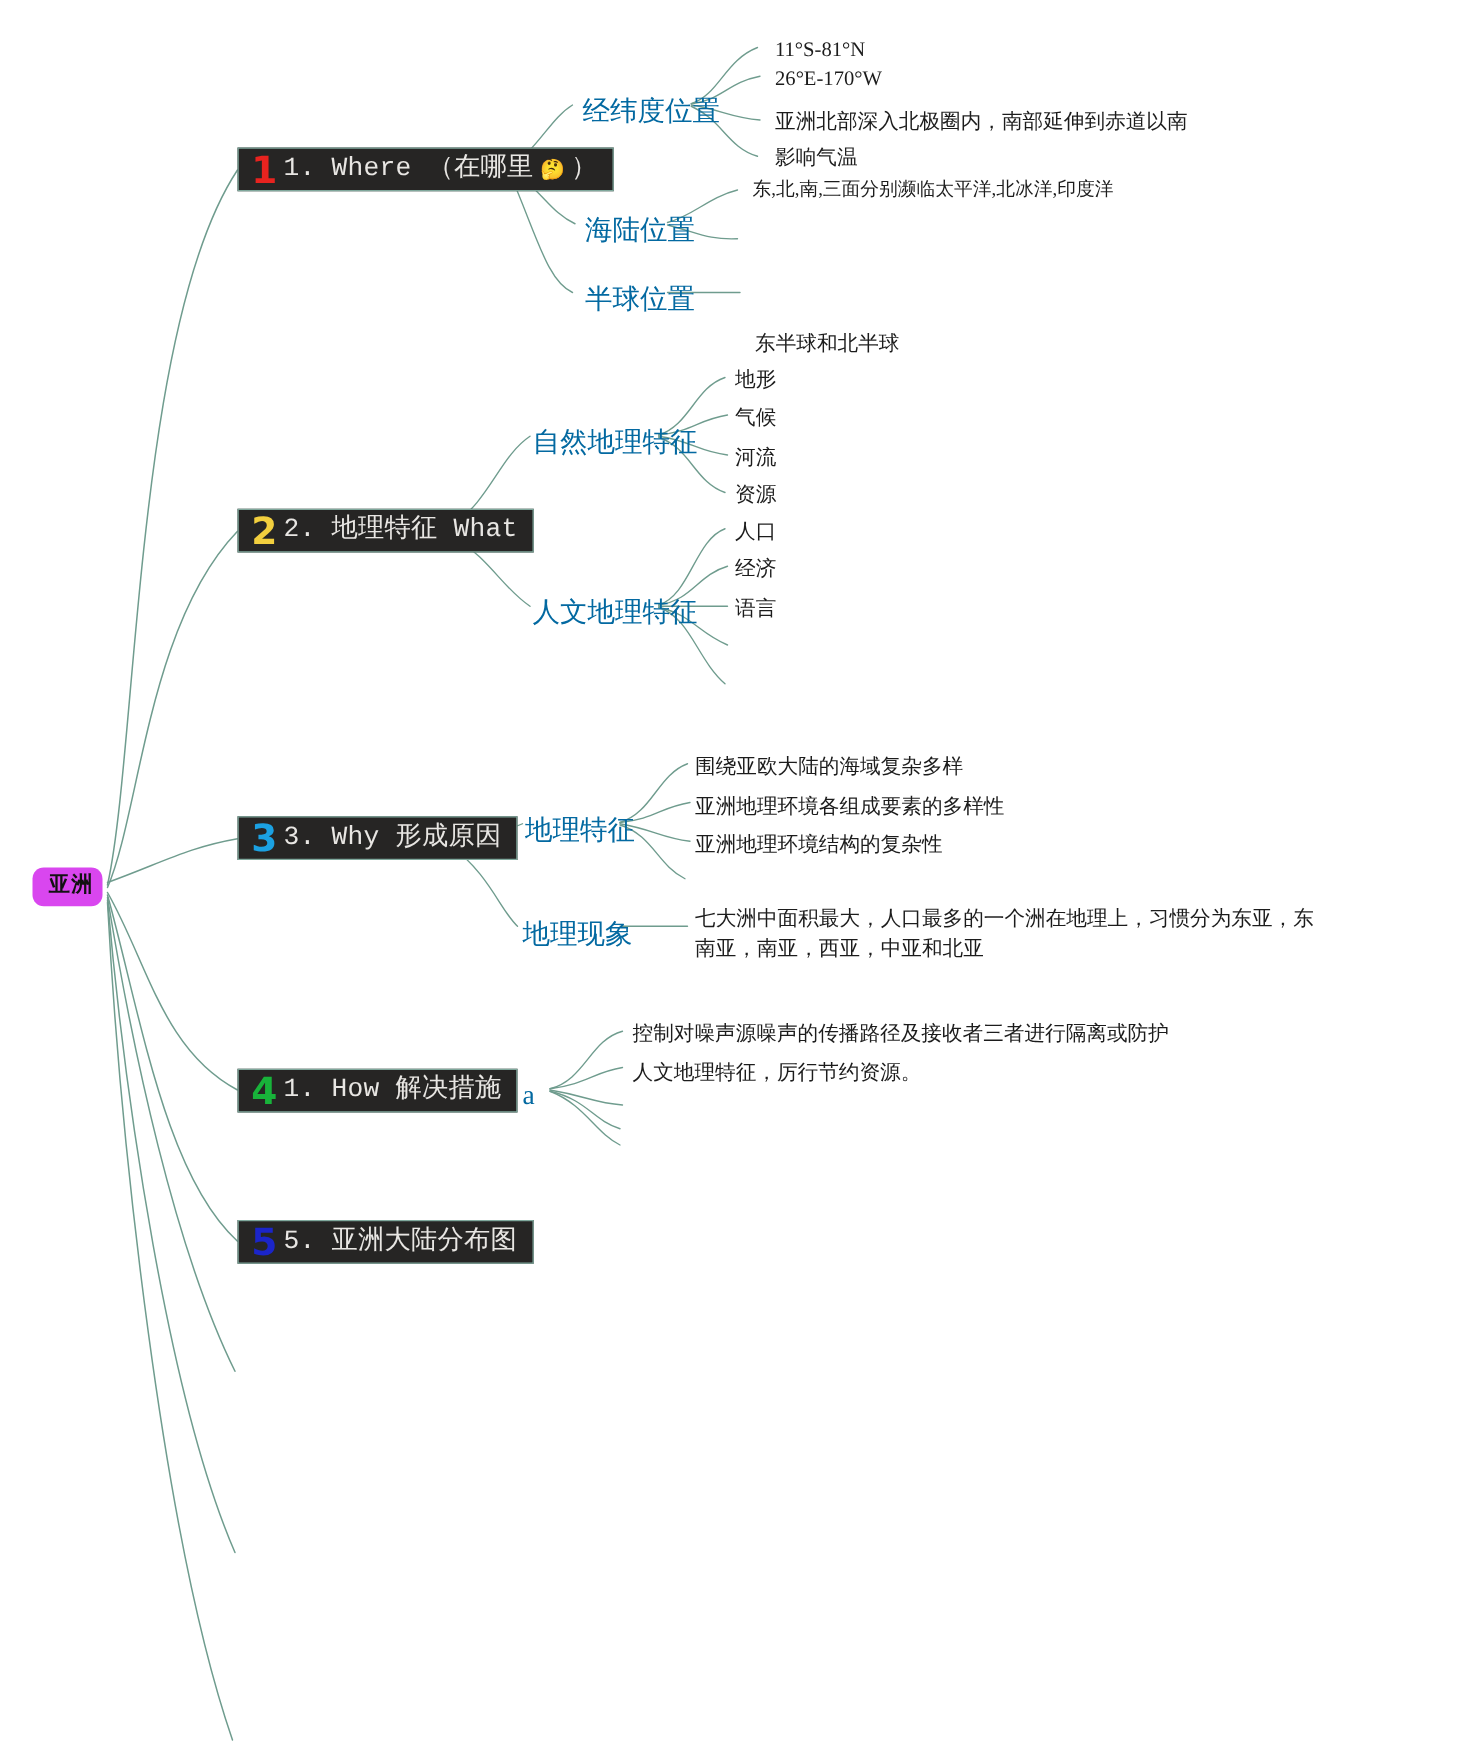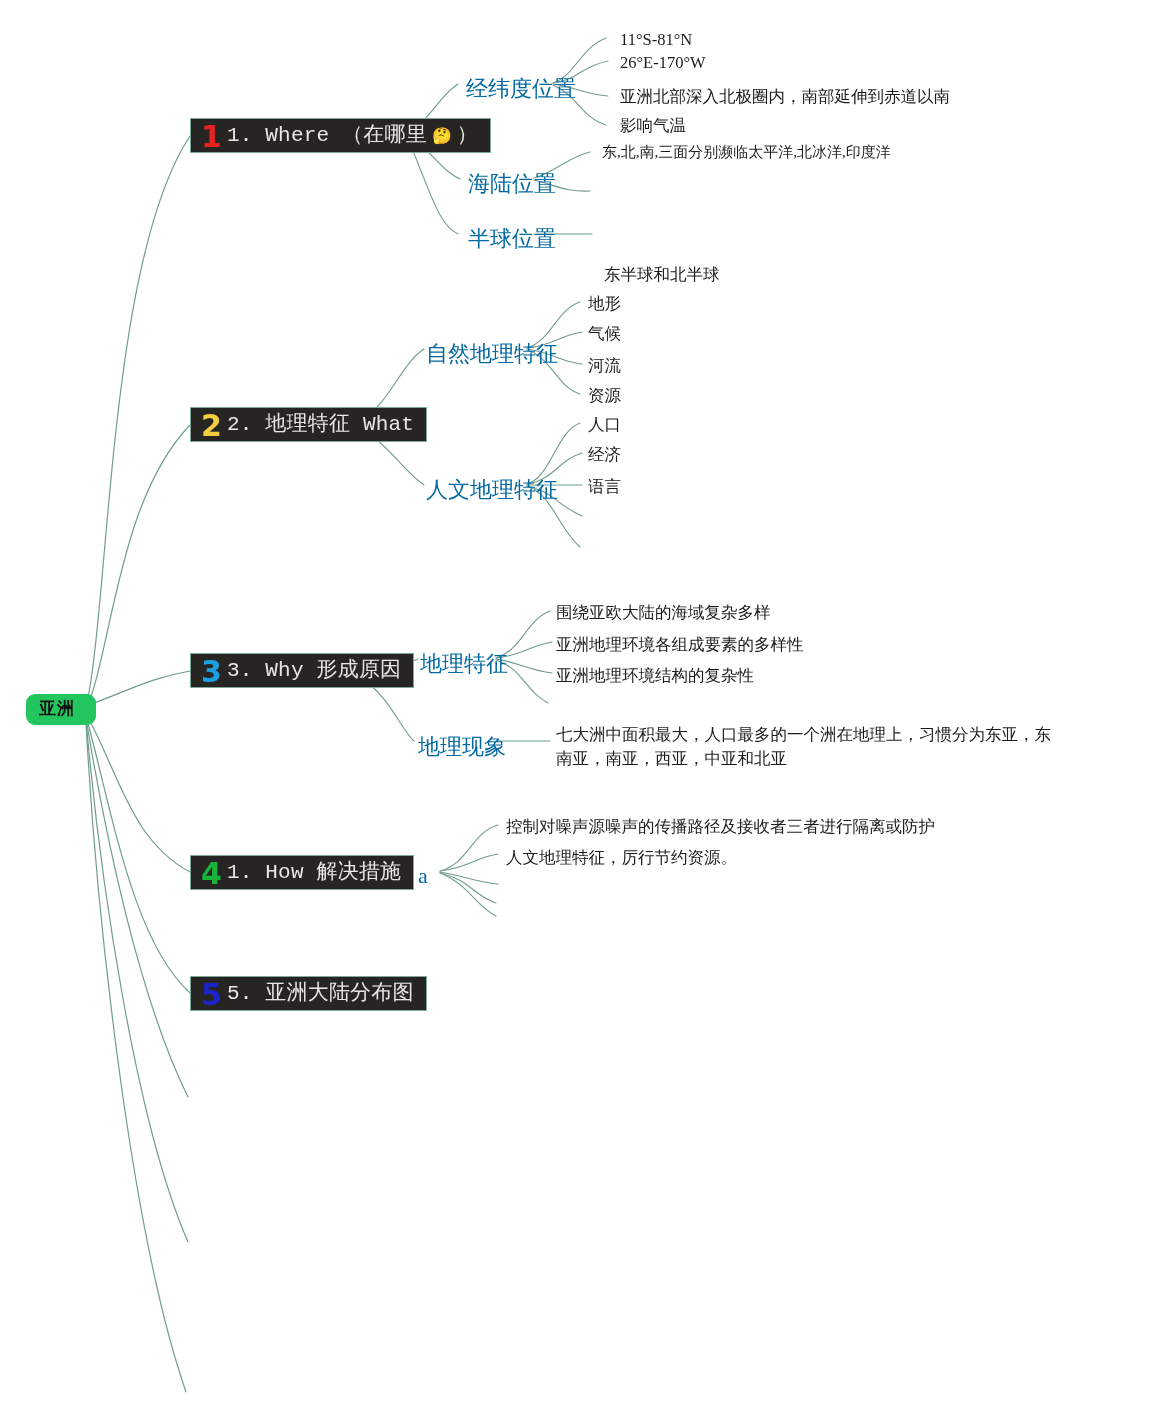--- a/index.html
+++ b/index.html
@@ -26,23 +26,23 @@
     height: 1402px;
     pointer-events: none;
   }
   .node {
     position: absolute;
     white-space: nowrap;
   }
 
   
   .root-node {
-    background: #22c55e;
+    background: #d946ef;
     border-radius: 9px;
-    padding: 5px 21px 6px 13px;
+    padding: 5px 7px 6px 13px;
     font-family: "DejaVu Sans", sans-serif;
     font-size: 17px;
     font-weight: 700;
     color: #111111;
     letter-spacing: 1px;
     line-height: 1.15;
     z-index: 5;
   }
 
   

